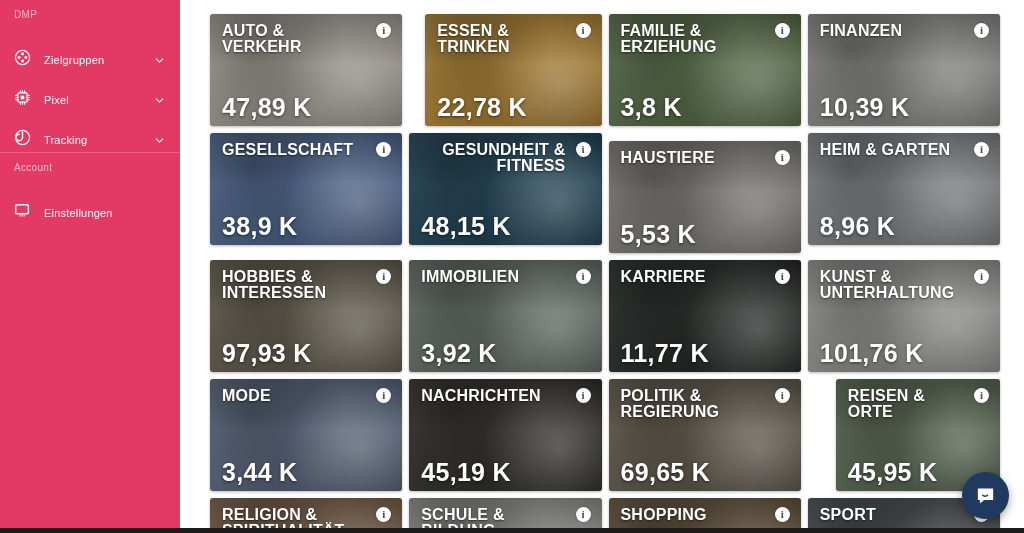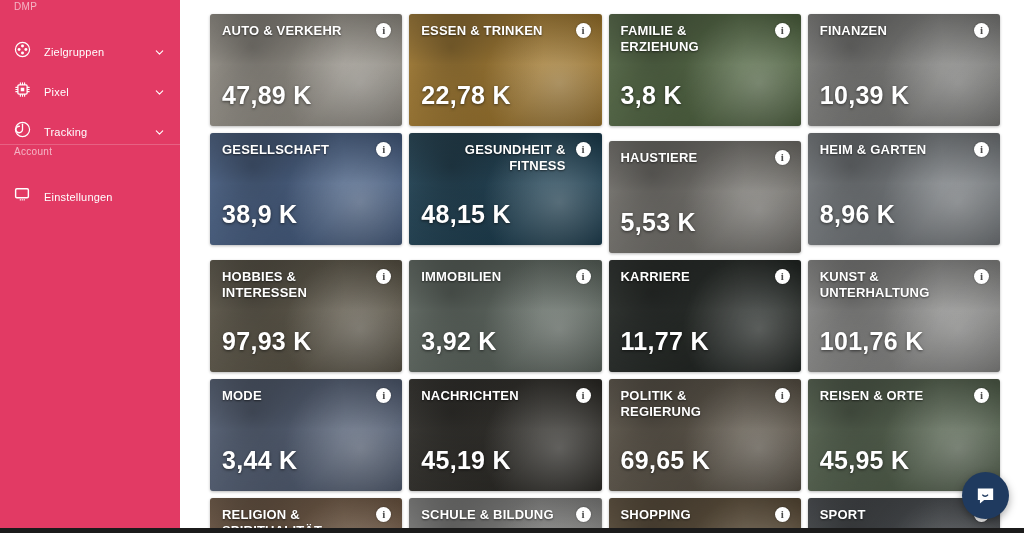--- a/index.html
+++ b/index.html
@@ -17,21 +17,21 @@
     background: #e23a64;
     color: #ffffff;
     flex: 0 0 180px;
     position: relative;
     overflow: hidden;
   }
   .side-section-label {
     font-size: 10px;
     color: rgba(255,255,255,0.62);
     letter-spacing: .3px;
-    padding: 1px 0 6px 14px;
+    padding: 9px 0 6px 14px;
   }
   .side-item {
     display: flex; align-items: flex-end;
     height: 28px;
     padding: 0 12px 0 0;
     margin-bottom: 0;
     cursor: pointer;
   }
   .side-item .ico {
     width: 44px; flex: 0 0 44px;
@@ -78,32 +78,32 @@
   }
   .card::after {
     content:"";
     position:absolute; inset:0;
     background: linear-gradient(to bottom, rgba(0,0,0,0.30) 0%, rgba(0,0,0,0.06) 45%, rgba(0,0,0,0.22) 100%);
     pointer-events:none;
   }
   .card-title {
     position: absolute;
     top: 9px; left: 12px; right: 36px;
-    font-size: 13px;
+    font-size: 16px;
     font-weight: 700;
     color: #ffffff;
     line-height: 16px;
     letter-spacing: .2px;
     text-shadow: 0 1px 2px rgba(0,0,0,0.55);
     z-index: 3;
     white-space: pre-line;
   }
   .card-value {
     position: absolute;
-    left: 12px; bottom: 16px;
+    left: 12px; bottom: 4px;
     font-size: 25px;
     font-weight: 700;
     color: #ffffff;
     letter-spacing: .3px;
     text-shadow: 0 1px 3px rgba(0,0,0,0.55);
     z-index: 3;
   }
   .info-badge {
     position: absolute;
     top: 9px; right: 11px;
@@ -229,21 +229,21 @@
 
   <main class="main">
     <div class="grid" id="card-grid">
         <div class="card" style="background-color: rgb(184, 178, 166); background-image: radial-gradient(circle at 78% 62%, rgba(255, 255, 255, 0.3), rgba(255, 255, 255, 0) 46%), radial-gradient(circle at 22% 30%, rgba(0, 0, 0, 0.34), rgba(0, 0, 0, 0) 55%), linear-gradient(128deg, rgba(255, 255, 255, 0.16) 0%, rgba(0, 0, 0, 0.26) 100%);">
           <div class="card-title">AUTO &amp; VERKEHR</div>
           <div class="info-badge">
             <span>i</span>
           </div>
           <div class="card-value">47,89 K</div>
         </div>
-        <div class="card" style="background-color: rgb(200, 146, 47); background-image: radial-gradient(circle at 78% 62%, rgba(255, 255, 255, 0.3), rgba(255, 255, 255, 0) 46%), radial-gradient(circle at 22% 30%, rgba(0, 0, 0, 0.34), rgba(0, 0, 0, 0) 55%), linear-gradient(128deg, rgba(255, 255, 255, 0.16) 0%, rgba(0, 0, 0, 0.26) 100%);">
+        <div class="card" style="background-color: rgb(200, 146, 47); background-image: radial-gradient(circle at 78% 62%, rgba(255, 255, 255, 0.3), rgba(255, 255, 255, 0) 46%), radial-gradient(circle at 22% 30%, rgba(0, 0, 0, 0.34), rgba(0, 0, 0, 0) 55%), linear-gradient(128deg, rgba(255, 255, 255, 0.16) 0%, rgba(0, 0, 0, 0.26) 100%); margin-left: 16px;">
           <div class="card-title">ESSEN &amp; TRINKEN</div>
           <div class="info-badge">
             <span>i</span>
           </div>
           <div class="card-value">22,78 K</div>
         </div>
         <div class="card" style="background-color: rgb(94, 122, 74); background-image: radial-gradient(circle at 78% 62%, rgba(255, 255, 255, 0.3), rgba(255, 255, 255, 0) 46%), radial-gradient(circle at 22% 30%, rgba(0, 0, 0, 0.34), rgba(0, 0, 0, 0) 55%), linear-gradient(128deg, rgba(255, 255, 255, 0.16) 0%, rgba(0, 0, 0, 0.26) 100%);">
           <div class="card-title">FAMILIE &amp;
 ERZIEHUNG</div>
           <div class="info-badge">
@@ -332,21 +332,21 @@
           <div class="card-value">45,19 K</div>
         </div>
         <div class="card" style="background-color: rgb(106, 96, 80); background-image: radial-gradient(circle at 78% 62%, rgba(255, 255, 255, 0.3), rgba(255, 255, 255, 0) 46%), radial-gradient(circle at 22% 30%, rgba(0, 0, 0, 0.34), rgba(0, 0, 0, 0) 55%), linear-gradient(128deg, rgba(255, 255, 255, 0.16) 0%, rgba(0, 0, 0, 0.26) 100%);">
           <div class="card-title">POLITIK &amp;
 REGIERUNG</div>
           <div class="info-badge">
             <span>i</span>
           </div>
           <div class="card-value">69,65 K</div>
         </div>
-        <div class="card" style="background-color: rgb(95, 114, 87); background-image: radial-gradient(circle at 78% 62%, rgba(255, 255, 255, 0.3), rgba(255, 255, 255, 0) 46%), radial-gradient(circle at 22% 30%, rgba(0, 0, 0, 0.34), rgba(0, 0, 0, 0) 55%), linear-gradient(128deg, rgba(255, 255, 255, 0.16) 0%, rgba(0, 0, 0, 0.26) 100%);">
+        <div class="card" style="background-color: rgb(95, 114, 87); background-image: radial-gradient(circle at 78% 62%, rgba(255, 255, 255, 0.3), rgba(255, 255, 255, 0) 46%), radial-gradient(circle at 22% 30%, rgba(0, 0, 0, 0.34), rgba(0, 0, 0, 0) 55%), linear-gradient(128deg, rgba(255, 255, 255, 0.16) 0%, rgba(0, 0, 0, 0.26) 100%); margin-left: 28px;">
           <div class="card-title">REISEN &amp; ORTE</div>
           <div class="info-badge">
             <span>i</span>
           </div>
           <div class="card-value">45,95 K</div>
         </div>
         <div class="card" style="background-color: rgb(138, 106, 78); background-image: radial-gradient(circle at 78% 62%, rgba(255, 255, 255, 0.3), rgba(255, 255, 255, 0) 46%), radial-gradient(circle at 22% 30%, rgba(0, 0, 0, 0.34), rgba(0, 0, 0, 0) 55%), linear-gradient(128deg, rgba(255, 255, 255, 0.16) 0%, rgba(0, 0, 0, 0.26) 100%);">
           <div class="card-title">RELIGION &amp;
 SPIRITUALITÄT</div>
           <div class="info-badge">

